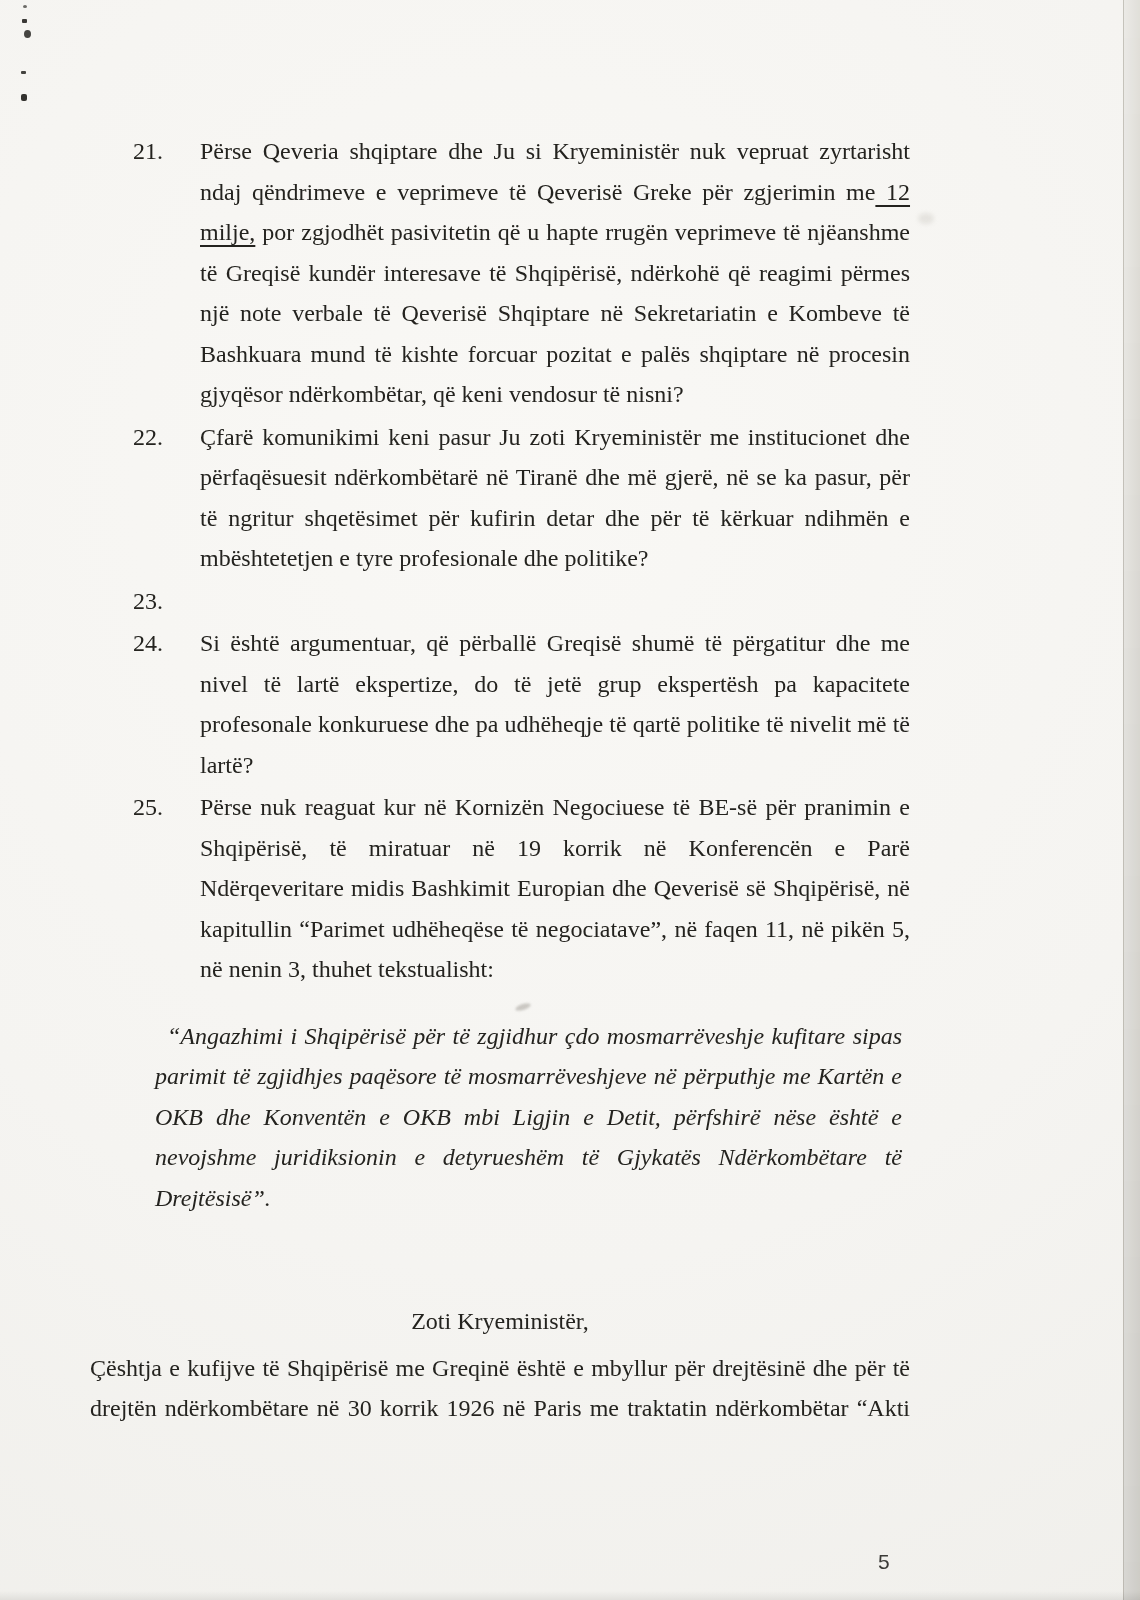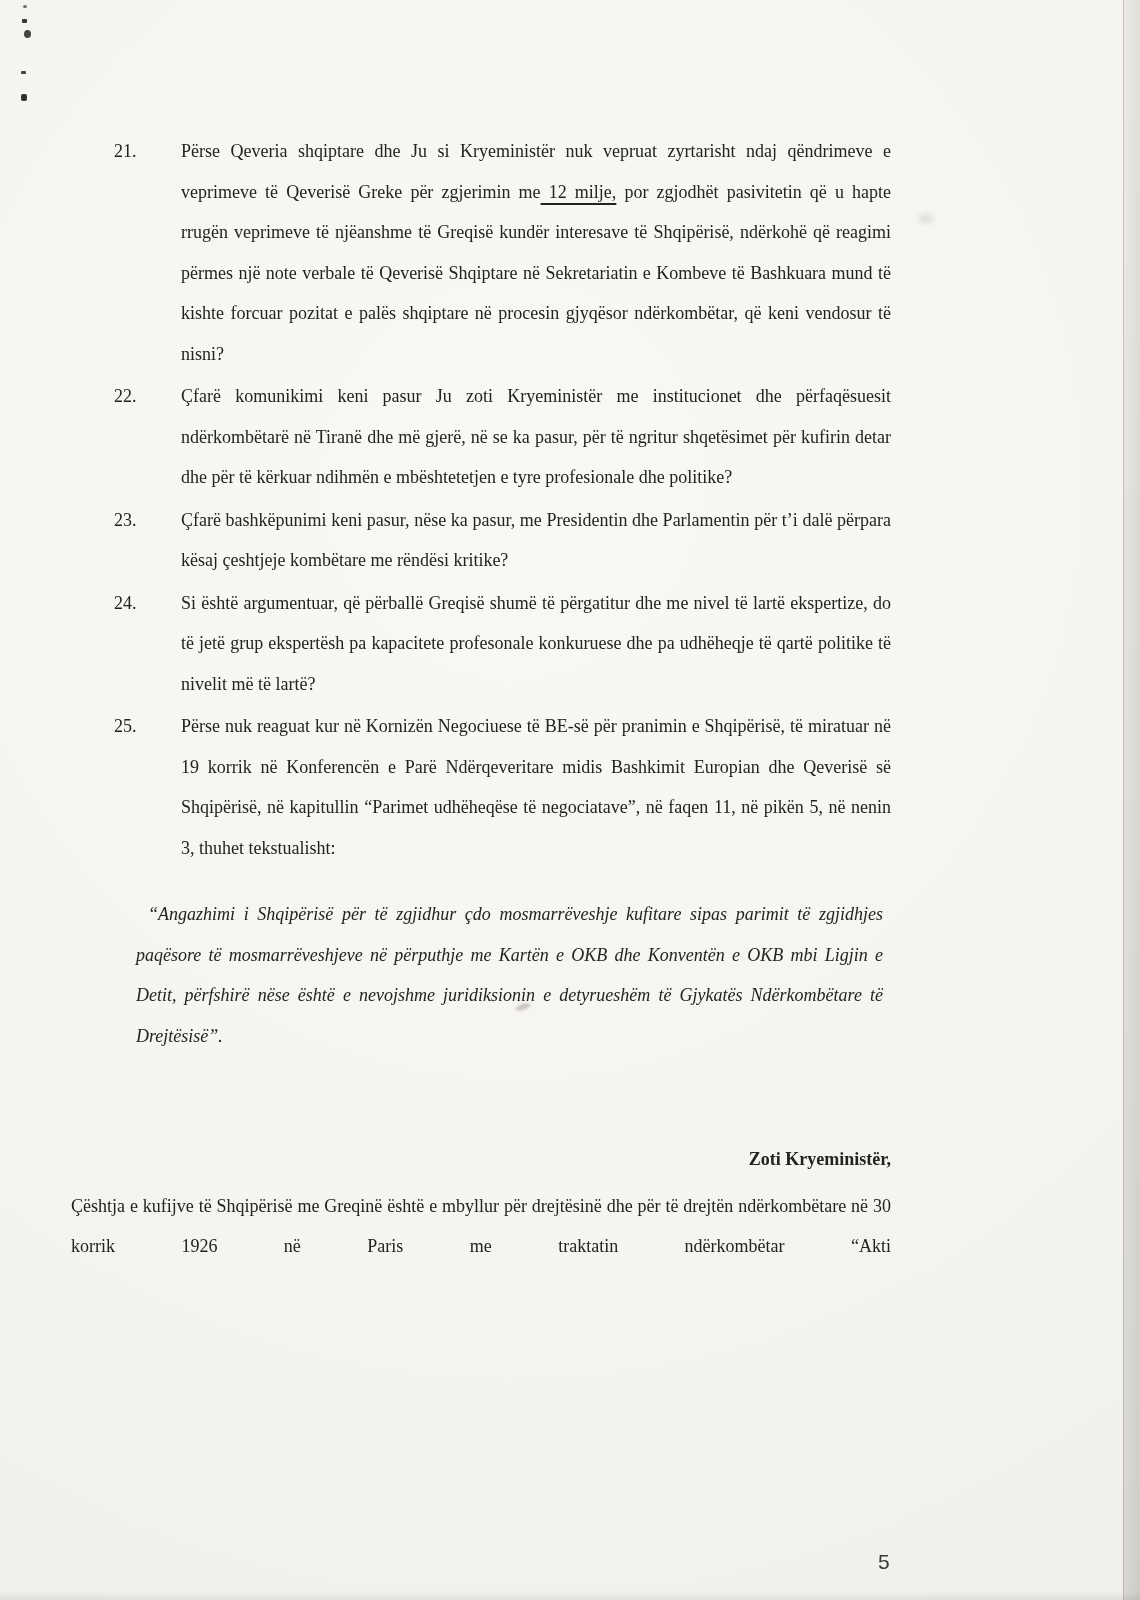--- a/index.html
+++ b/index.html
@@ -10,42 +10,42 @@
   }
   .page {
     position: relative;
     width: 1140px; height: 1600px;
     overflow: hidden;
     color: #24231f;
     background: radial-gradient(120% 90% at 45% 30%, #f9f8f5 0%, #f5f4f1 55%, #efeeea 100%);
   }
   .content {
     position: absolute;
-    left: 71px; top: 131px;
+    left: 90px; top: 131px;
     width: 820px;
-    font-size: 18px;
+    font-size: 24px;
     line-height: 40.5px;
   }
   .question { display: flex; align-items: flex-start; margin-bottom: 2px; }
   .q-num { flex: 0 0 110px; padding-left: 43px; box-sizing: border-box; }
   .q-text { flex: 1; text-align: justify; text-align-last: left; font-family: Liberation Serif, serif; }
   .underlined {
     text-decoration: underline;
     text-decoration-thickness: 2px;
     text-underline-offset: 5px;
   }
   .quote {
     margin: 26px 8px 0 65px;
     font-style: italic;
     text-align: justify;
     text-align-last: left;
     text-indent: 12px;
   }
   p.para { margin: 8px 0 0 0; text-align: justify; text-align-last: left; }
-  p.salutation { margin: 83px 0 0 0; font-weight: bold; text-align: right; }
+  p.salutation { margin: 83px 0 0 0; font-weight: normal; text-align: center; }
   p.para.justify-last { margin-top: 6px; text-align-last: justify; }
   .page-number {
     position: absolute;
     left: 878px; top: 1550px;
     font-family: "Liberation Sans", "DejaVu Sans", sans-serif;
     font-size: 21px;
     color: #3b3a37;
   }
   
   .dot { position: absolute; display: block; }
@@ -95,21 +95,20 @@
       <div class="q-text"><span>Përse Qeveria shqiptare dhe Ju si Kryeministër nuk vepruat zyrtarisht ndaj qëndrimeve e veprimeve të Qeverisë Greke për zgjerimin me</span><span class="underlined"> 12 milje,</span><span> por zgjodhët pasivitetin që u hapte rrugën veprimeve të njëanshme të Greqisë kundër interesave të Shqipërisë, ndërkohë që reagimi përmes një note verbale të Qeverisë Shqiptare në Sekretariatin e Kombeve të Bashkuara mund të kishte forcuar pozitat e palës shqiptare në procesin gjyqësor ndërkombëtar, që keni vendosur të nisni?</span></div>
     </section>
 
     <section class="question">
       <span class="q-num">22.</span>
       <div class="q-text">Çfarë komunikimi keni pasur Ju zoti Kryeministër me institucionet dhe përfaqësuesit ndërkombëtarë në Tiranë dhe më gjerë, në se ka pasur, për të ngritur shqetësimet për kufirin detar dhe për të kërkuar ndihmën e mbështetetjen e tyre profesionale dhe politike?</div>
     </section>
 
     <section class="question">
       <span class="q-num">23.</span>
-      <div class="q-text">Çfarë bashkëpunimi keni pasur, nëse ka pasur, me Presidentin dhe Parlamentin për t’i dalë përpara kësaj çeshtjeje kombëtare me rëndësi kritike?</div>
     </section>
 
     <section class="question">
       <span class="q-num">24.</span>
       <div class="q-text">Si është argumentuar, që përballë Greqisë shumë të përgatitur dhe me nivel të lartë ekspertize, do të jetë grup ekspertësh pa kapacitete profesonale konkuruese dhe pa udhëheqje të qartë politike të nivelit më të lartë?</div>
     </section>
 
     <section class="question">
       <span class="q-num">25.</span>
       <div class="q-text">Përse nuk reaguat kur në Kornizën Negociuese të BE-së për pranimin e Shqipërisë, të miratuar në 19 korrik në Konferencën e Parë Ndërqeveritare midis Bashkimit Europian dhe Qeverisë së Shqipërisë, në kapitullin “Parimet udhëheqëse të negociatave”, në faqen 11, në pikën 5, në nenin 3, thuhet tekstualisht:</div>

